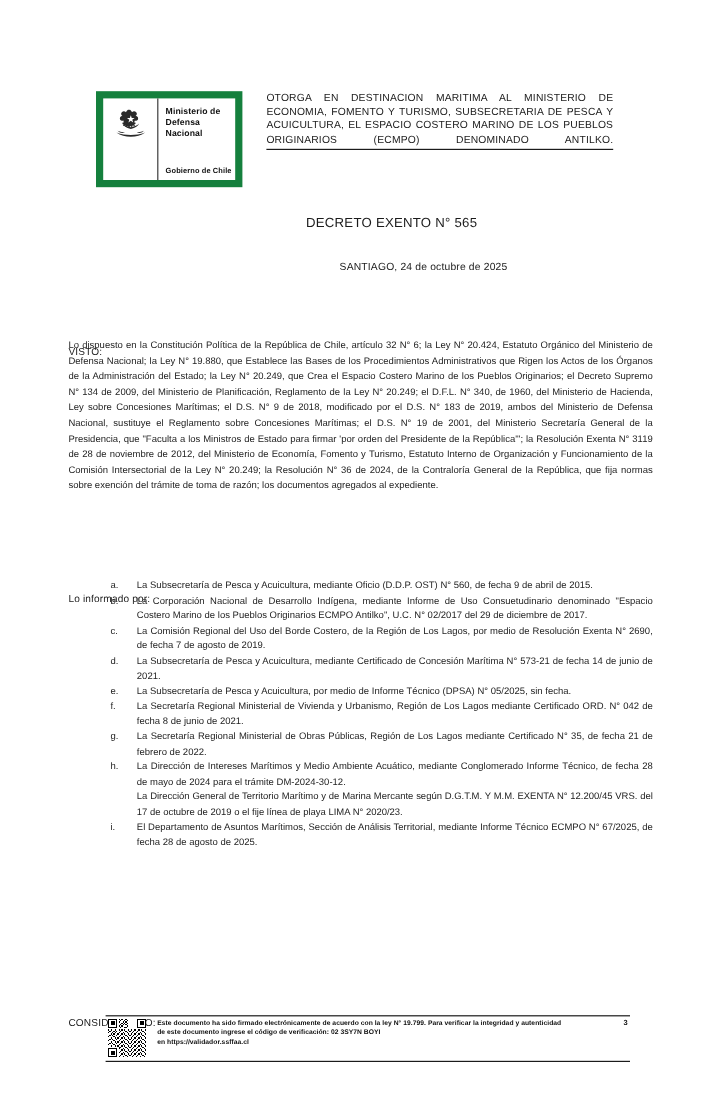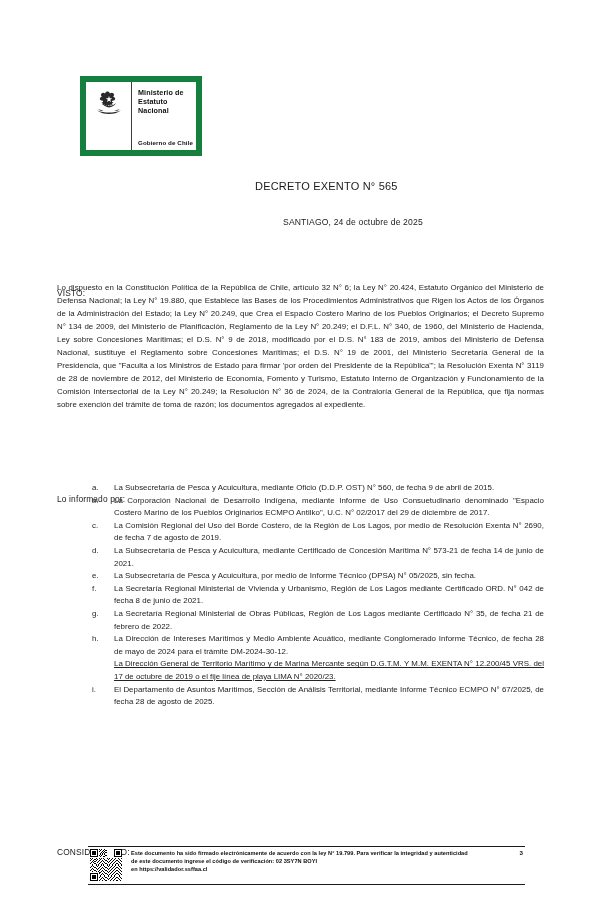--- a/index.html
+++ b/index.html
@@ -159,21 +159,20 @@
     text-align: left;
   }
   .li-text {
     flex: 1;
     text-align: justify;
     letter-spacing: .02px;
   }
   .li-sub {
     margin-left: 22px;
     text-align: justify;
-    text-decoration: underline;
   }
 
   
   .footer {
     position: absolute;
     top: 846px;
     left: 88px;
     width: 437px;
     border-top: 1.2px solid #1b1b1b;
     border-bottom: 1.2px solid #1b1b1b;
@@ -225,27 +224,31 @@
             <path d="M6 43 c8 3 16 4 24 4 c8 0 16 -1 24 -4 c-7 5 -15 7 -24 7 c-9 0 -17 -2 -24 -7 z"></path>
           </g>
           <g fill="#ffffff">
             <polygon points="30,14 31.6,18.6 36.4,18.6 32.5,21.5 34,26.2 30,23.3 26,26.2 27.5,21.5 23.6,18.6 28.4,18.6"></polygon>
           </g>
         </svg>
       </div>
       <div class="logo-right">
         <div class="ministry-name">
           <div>Ministerio de</div>
-          <div>Estatuto</div>
+          <div>Defensa</div>
           <div>Nacional</div>
         </div>
         <div class="gov-name">Gobierno de Chile</div>
       </div>
     </div>
 
+    <div class="title-block">
+      <p class="doc-title">OTORGA EN DESTINACION MARITIMA AL MINISTERIO DE ECONOMIA, FOMENTO Y TURISMO, SUBSECRETARIA DE PESCA Y ACUICULTURA, EL ESPACIO COSTERO MARINO DE LOS PUEBLOS ORIGINARIOS (ECMPO) DENOMINADO ANTILKO.</p>
+      <div class="title-rule"></div>
+    </div>
   </div>
 
   <div class="decree-no">DECRETO EXENTO N° 565</div>
   <div class="decree-date">SANTIAGO, 24 de octubre de 2025</div>
 
   <div class="section-label" id="visto-label">VISTO:</div>
   <div class="visto-body">Lo dispuesto en la Constitución Política de la República de Chile, artículo 32 N° 6; la Ley N° 20.424, Estatuto Orgánico del Ministerio de Defensa Nacional; la Ley N° 19.880, que Establece las Bases de los Procedimientos Administrativos que Rigen los Actos de los Órganos de la Administración del Estado; la Ley N° 20.249, que Crea el Espacio Costero Marino de los Pueblos Originarios; el Decreto Supremo N° 134 de 2009, del Ministerio de Planificación, Reglamento de la Ley N° 20.249; el D.F.L. N° 340, de 1960, del Ministerio de Hacienda, Ley sobre Concesiones Marítimas; el D.S. N° 9 de 2018, modificado por el D.S. N° 183 de 2019, ambos del Ministerio de Defensa Nacional, sustituye el Reglamento sobre Concesiones Marítimas; el D.S. N° 19 de 2001, del Ministerio Secretaría General de la Presidencia, que "Faculta a los Ministros de Estado para firmar 'por orden del Presidente de la República'"; la Resolución Exenta N° 3119 de 28 de noviembre de 2012, del Ministerio de Economía, Fomento y Turismo, Estatuto Interno de Organización y Funcionamiento de la Comisión Intersectorial de la Ley N° 20.249; la Resolución N° 36 de 2024, de la Contraloría General de la República, que fija normas sobre exención del trámite de toma de razón; los documentos agregados al expediente.</div>
 
   <div class="section-label" id="informado-label">Lo informado por:</div>
 

